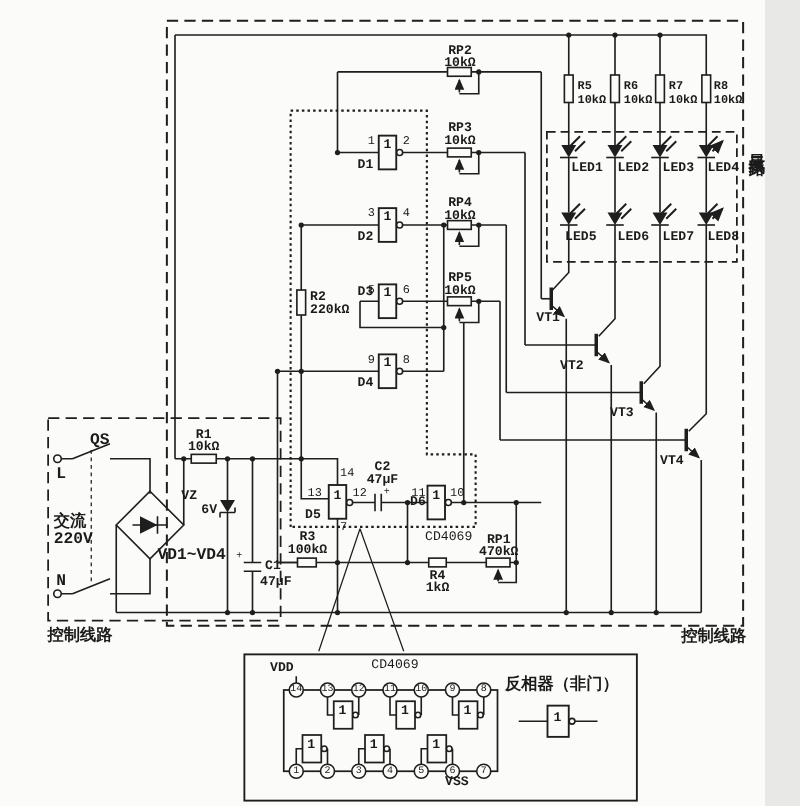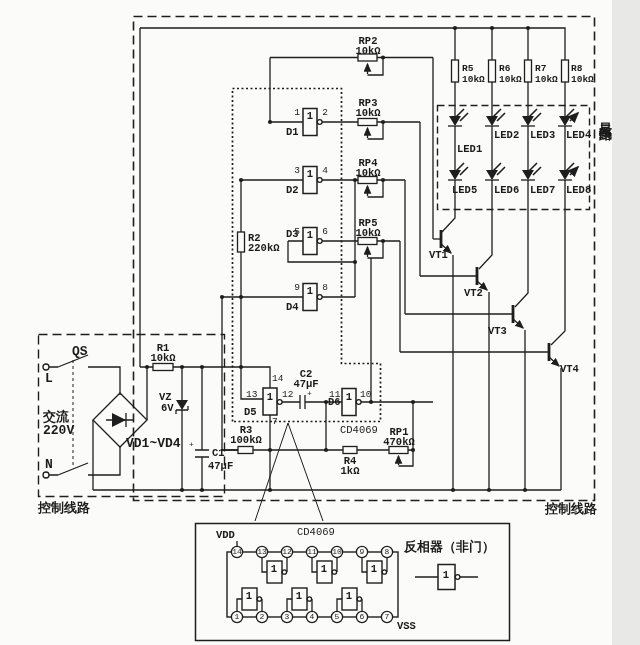--- a/index.html
+++ b/index.html
@@ -264,34 +264,34 @@
 
 <div class="lb b s9" style="left:462px;top:64px">R5</div>
 <div class="lb b s9" style="left:462px;top:75px">10kΩ</div>
 <div class="lb b s9" style="left:499px;top:64px">R6</div>
 <div class="lb b s9" style="left:499px;top:75px">10kΩ</div>
 <div class="lb b s9" style="left:535px;top:64px">R7</div>
 <div class="lb b s9" style="left:535px;top:75px">10kΩ</div>
 <div class="lb b s9" style="left:571px;top:64px">R8</div>
 <div class="lb b s9" style="left:571px;top:75px">10kΩ</div>
 
-<div class="lb b" style="left:457px;top:144px">LED1</div>
+<div class="lb b" style="left:457px;top:130px">LED1</div>
 <div class="lb b" style="left:494px;top:130px">LED2</div>
 <div class="lb b" style="left:530px;top:130px">LED3</div>
 <div class="lb b" style="left:566px;top:130px">LED4</div>
 <div class="lb b" style="left:452px;top:185px">LED5</div>
 <div class="lb b" style="left:494px;top:185px">LED6</div>
 <div class="lb b" style="left:530px;top:185px">LED7</div>
 <div class="lb b" style="left:566px;top:185px">LED8</div>
 <div class="lb b s11 vert" style="left:598px;top:112px">显示线路</div>
 
 <div class="lb b" style="left:429px;top:250px">VT1</div>
-<div class="lb b" style="left:464px;top:288px">VT2</div>
+<div class="lb b" style="left:448px;top:288px">VT2</div>
 <div class="lb b" style="left:488px;top:326px">VT3</div>
-<div class="lb b" style="left:560px;top:364px">VT4</div>
+<div class="lb b" style="left:528px;top:364px">VT4</div>
 
 <div class="lb c s9" style="left:297px;top:108px">1</div>
 <div class="lb c s9" style="left:325px;top:108px">2</div>
 <div class="lb c b" style="left:310px;top:111px">1</div>
 <div class="lb b" style="left:286px;top:127px">D1</div>
 <div class="lb c s9" style="left:297px;top:166px">3</div>
 <div class="lb c s9" style="left:325px;top:166px">4</div>
 <div class="lb c b" style="left:310px;top:169px">1</div>
 <div class="lb b" style="left:286px;top:185px">D2</div>
 <div class="lb c s9" style="left:297px;top:227px">5</div>
@@ -328,31 +328,31 @@
 <div class="lb c b" style="left:399px;top:437px">470kΩ</div>
 
 <div class="lb b s11" style="left:72px;top:346px">QS</div>
 <div class="lb b s11" style="left:45px;top:373px">L</div>
 <div class="lb b s11" style="left:45px;top:459px">N</div>
 <div class="lb b s11" style="left:43px;top:412px">交流</div>
 <div class="lb b s11" style="left:43px;top:425px">220V</div>
 <div class="lb b s11" style="left:126px;top:438px">VD1~VD4</div>
 <div class="lb c b" style="left:163px;top:343px">R1</div>
 <div class="lb c b" style="left:163px;top:353px">10kΩ</div>
-<div class="lb b" style="left:159px;top:392px">VZ</div>
+<div class="lb b" style="left:145px;top:392px">VZ</div>
 <div class="lb b" style="left:161px;top:403px">6V</div>
 <div class="lb s8" style="left:189px;top:441px">+</div>
 <div class="lb b" style="left:212px;top:448px">C1</div>
 <div class="lb b" style="left:208px;top:461px">47μF</div>
 <div class="lb b s11" style="left:38px;top:503px">控制线路</div>
 <div class="lb b s11" style="left:545px;top:504px">控制线路</div>
 
 <div class="lb b" style="left:216px;top:530px">VDD</div>
 <div class="lb" style="left:297px;top:527px">CD4069</div>
-<div class="lb b" style="left:397px;top:621px">VSS</div>
+<div class="lb b" style="left:356px;top:621px">VSS</div>
 <div class="lb b s11" style="left:404px;top:542px">反相器（非门）</div>
 <div class="lb c b" style="left:446px;top:570px">1</div>
 <div class="lb c s8" style="left:237px;top:548px">14</div>
 <div class="lb c s8" style="left:262px;top:548px">13</div>
 <div class="lb c s8" style="left:287px;top:548px">12</div>
 <div class="lb c s8" style="left:312px;top:548px">11</div>
 <div class="lb c s8" style="left:337px;top:548px">10</div>
 <div class="lb c s8" style="left:362px;top:548px">9</div>
 <div class="lb c s8" style="left:387px;top:548px">8</div>
 <div class="lb c s8" style="left:237px;top:613px">1</div>

